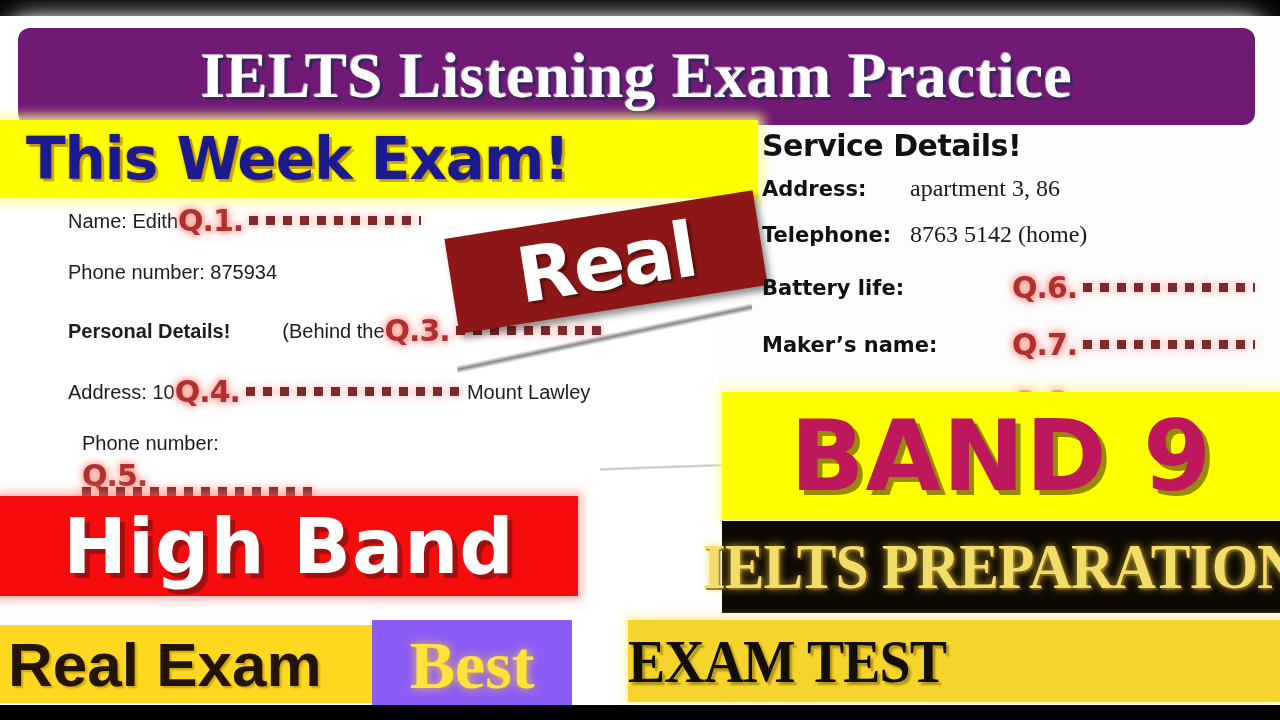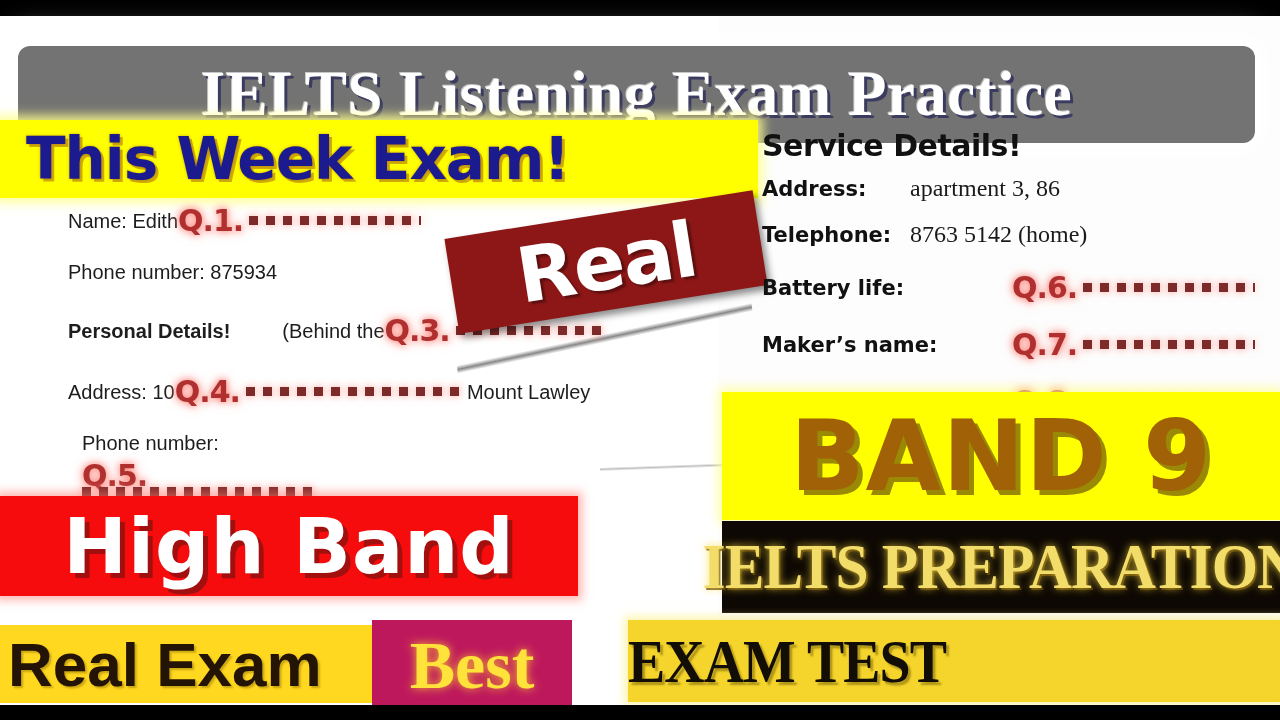--- a/index.html
+++ b/index.html
@@ -16,23 +16,23 @@
   .doc-bg-right{position:absolute;left:718px;top:14px;width:562px;height:706px;background:#fdfdfd;}
   .page-fold{position:absolute;left:455px;top:320px;width:300px;height:42px;
      background:linear-gradient(175deg, rgba(255,255,255,0) 40%, rgba(0,0,0,.55) 46%, rgba(255,255,255,0) 52%);
      transform:rotate(-7deg);opacity:.85;}
   .page-fold2{position:absolute;left:600px;top:452px;width:130px;height:30px;
      background:linear-gradient(178deg, rgba(255,255,255,0) 45%, rgba(0,0,0,.25) 50%, rgba(255,255,255,0) 56%);}
 
   
   .title-banner{
     position:absolute;left:18px;top:28px;width:1237px;height:97px;
-    background:#737373;border-radius:12px;
+    background:#701a75;border-radius:12px;
     box-shadow:0 0 14px 7px rgba(255,255,255,.95), 0 0 26px 14px rgba(255,255,255,.7);
-    display:flex;align-items:center;justify-content:center;margin-top:18px;
+    display:flex;align-items:center;justify-content:center;
   }
   .title-text{
     font-family:"Liberation Serif", serif;
     font-weight:700;font-size:63px;color:#ffffff;
     letter-spacing:.5px;white-space:nowrap;
     text-shadow:3px 3px 0 rgba(40,40,90,.75), -1px -1px 0 rgba(255,255,255,.6);
   }
 
   
   .week-banner{
@@ -85,21 +85,21 @@
   .s-key.wide{width:250px;}
   .s-val{font-family:Liberation Serif, serif;font-size:24px;color:#1a1a1a;}
 
   
   .band9{
     position:absolute;left:722px;top:392px;width:558px;height:128px;
     background:#ffff00;display:flex;align-items:center;justify-content:center;
     box-shadow:0 0 10px 4px rgba(255,255,150,.8);
   }
   .band9-text{
-    font-family:"DejaVu Sans", sans-serif;font-weight:700;font-size:98px;color:#a16207;
+    font-family:"DejaVu Sans", sans-serif;font-weight:700;font-size:98px;color:#be185d;
     letter-spacing:1px;white-space:nowrap;
     text-shadow:5px 5px 0 rgba(70,40,10,.55);
   }
 
   
   .prep{
     position:absolute;left:722px;top:521px;width:558px;height:92px;
     background:#0d0803;display:flex;align-items:center;justify-content:center;
   }
   .prep-text{
@@ -142,21 +142,21 @@
     position:absolute;left:0px;top:625px;width:372px;height:78px;
     background:#ffd81f;display:flex;align-items:center;
   }
   .realexam-text{
     font-family:Liberation Sans, sans-serif;font-weight:700;font-size:62px;color:#241405;
     padding-left:8px;white-space:nowrap;
     text-shadow:2px 2px 2px rgba(120,90,0,.4);
   }
   .bestbox{
     position:absolute;left:372px;top:620px;width:200px;height:90px;
-    background:#be185d;display:flex;align-items:center;justify-content:center;
+    background:#8b5cf6;display:flex;align-items:center;justify-content:center;
   }
   .best-text{
     font-family:"Liberation Serif", serif;font-weight:700;font-size:68px;color:#ffe23a;
     text-shadow:0 0 10px rgba(255,215,40,.85);
   }
   .bottom-strip{position:absolute;left:0;top:705px;width:1280px;height:15px;background:#000;}
   .top-strip{position:absolute;left:0;top:0;width:1280px;height:16px;background:#000;}
 </style>
 </head>
 <body>

